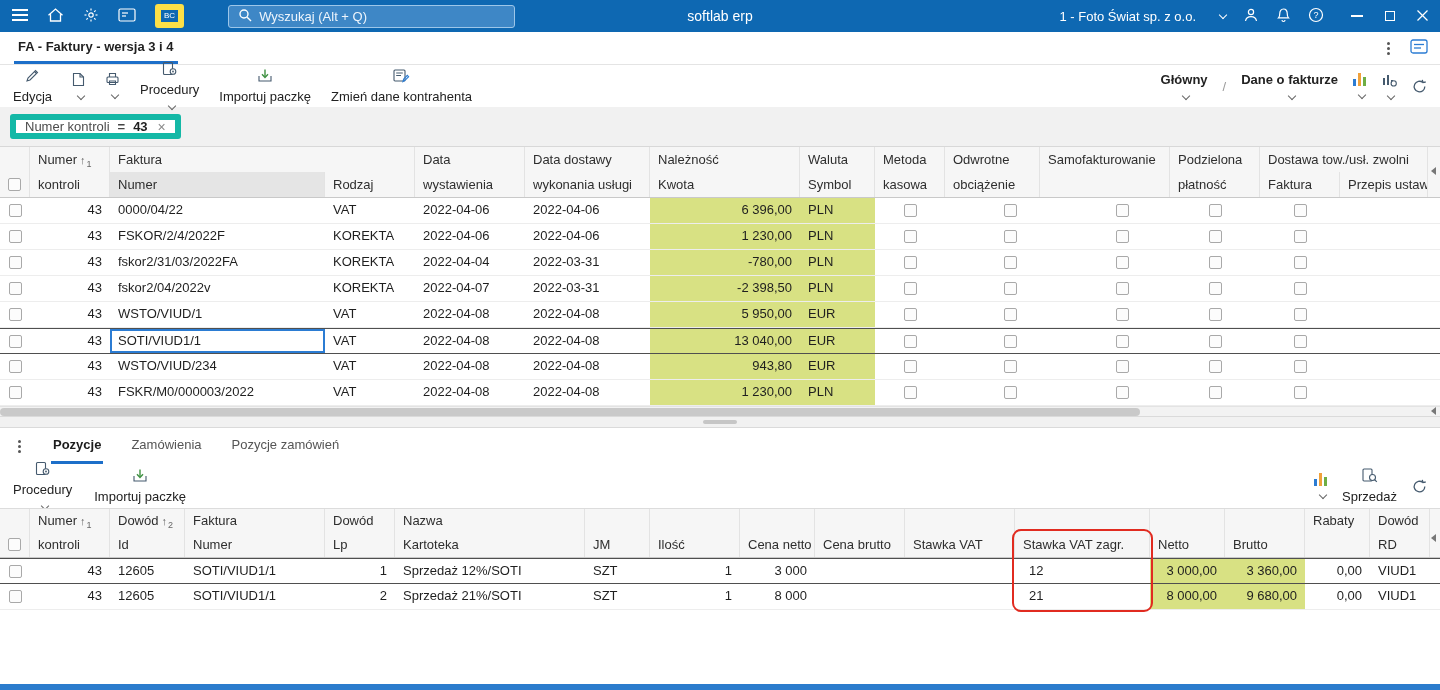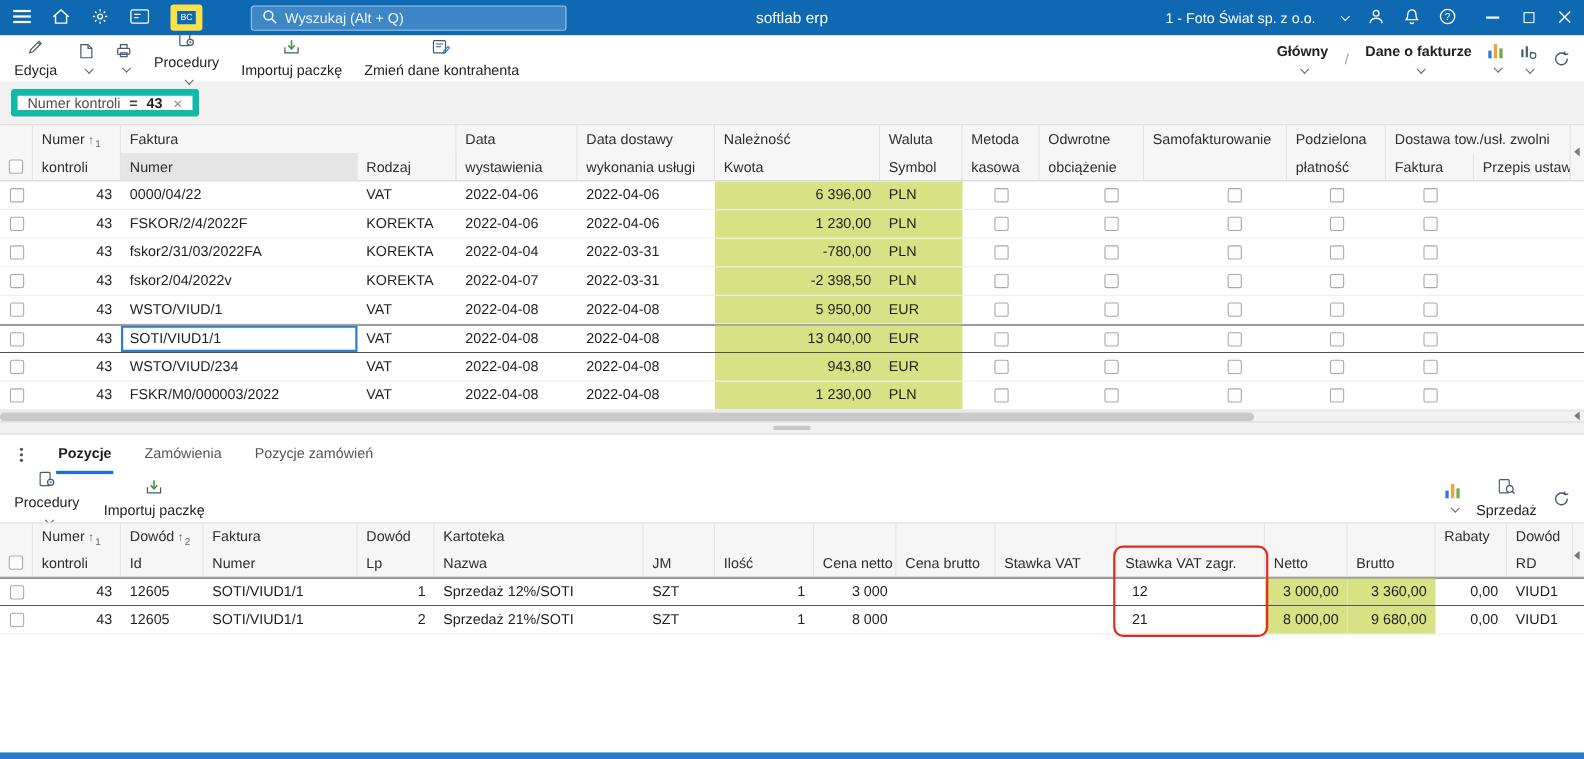--- a/index.html
+++ b/index.html
@@ -159,20 +159,35 @@
         <span class="minbar"></span>
         <span class="maxbox"></span>
         <span><svg width="11" height="11" viewBox="0 0 11 11">
               <line x1="0.5" y1="0.5" x2="10.5" y2="10.5" stroke="#fff" stroke-width="1.3"></line>
               <line x1="10.5" y1="0.5" x2="0.5" y2="10.5" stroke="#fff" stroke-width="1.3"></line>
             </svg></span>
       </span>
     </div>
   </header>
 
+  <div class="tabbar">
+    <div class="doctab">FA - Faktury - wersja 3 i 4</div>
+    <div class="tabright">
+      <span class="kebab">
+          <i></i>
+          <i></i>
+          <i></i>
+        </span>
+      <span><svg width="18" height="16" viewBox="0 0 18 16">
+            <rect x="1" y="1" width="16" height="13" rx="2" fill="none" stroke="#2b7cd3" stroke-width="1.3"></rect>
+            <line x1="4" y1="5.5" x2="14" y2="5.5" stroke="#2b7cd3" stroke-width="1.3"></line>
+            <line x1="4" y1="9" x2="11" y2="9" stroke="#2b7cd3" stroke-width="1.3"></line>
+          </svg></span>
+    </div>
+  </div>
 
   <div class="toolbar">
     <span class="tbtn">
       <svg width="15" height="15" viewBox="0 0 15 15">
           <path d="M2 13 L3 10 L10.5 2.5 L12.5 4.5 L5 12 Z" fill="none" stroke="#455a6e" stroke-width="1.1"></path>
           <line x1="9.5" y1="3.5" x2="11.5" y2="5.5" stroke="#455a6e" stroke-width="1.1"></line>
         </svg>
       <span>Edycja</span>
     </span>
     <span class="tbtn">
@@ -624,22 +639,22 @@
       </div>
       <div class="hc b4">
           <div class="hl">Faktura</div>
           <div class="hl">Numer</div>
         </div>
       <div class="hc b5">
           <div class="hl">Dowód</div>
           <div class="hl">Lp</div>
         </div>
       <div class="hc b6">
+          <div class="hl">Nazwa</div>
           <div class="hl">Kartoteka</div>
-          <div class="hl">Nazwa</div>
         </div>
       <div class="hc b7">
           <div class="hl"></div>
           <div class="hl">JM</div>
         </div>
       <div class="hc b8">
           <div class="hl"></div>
           <div class="hl">Ilość</div>
         </div>
       <div class="hc b9">

